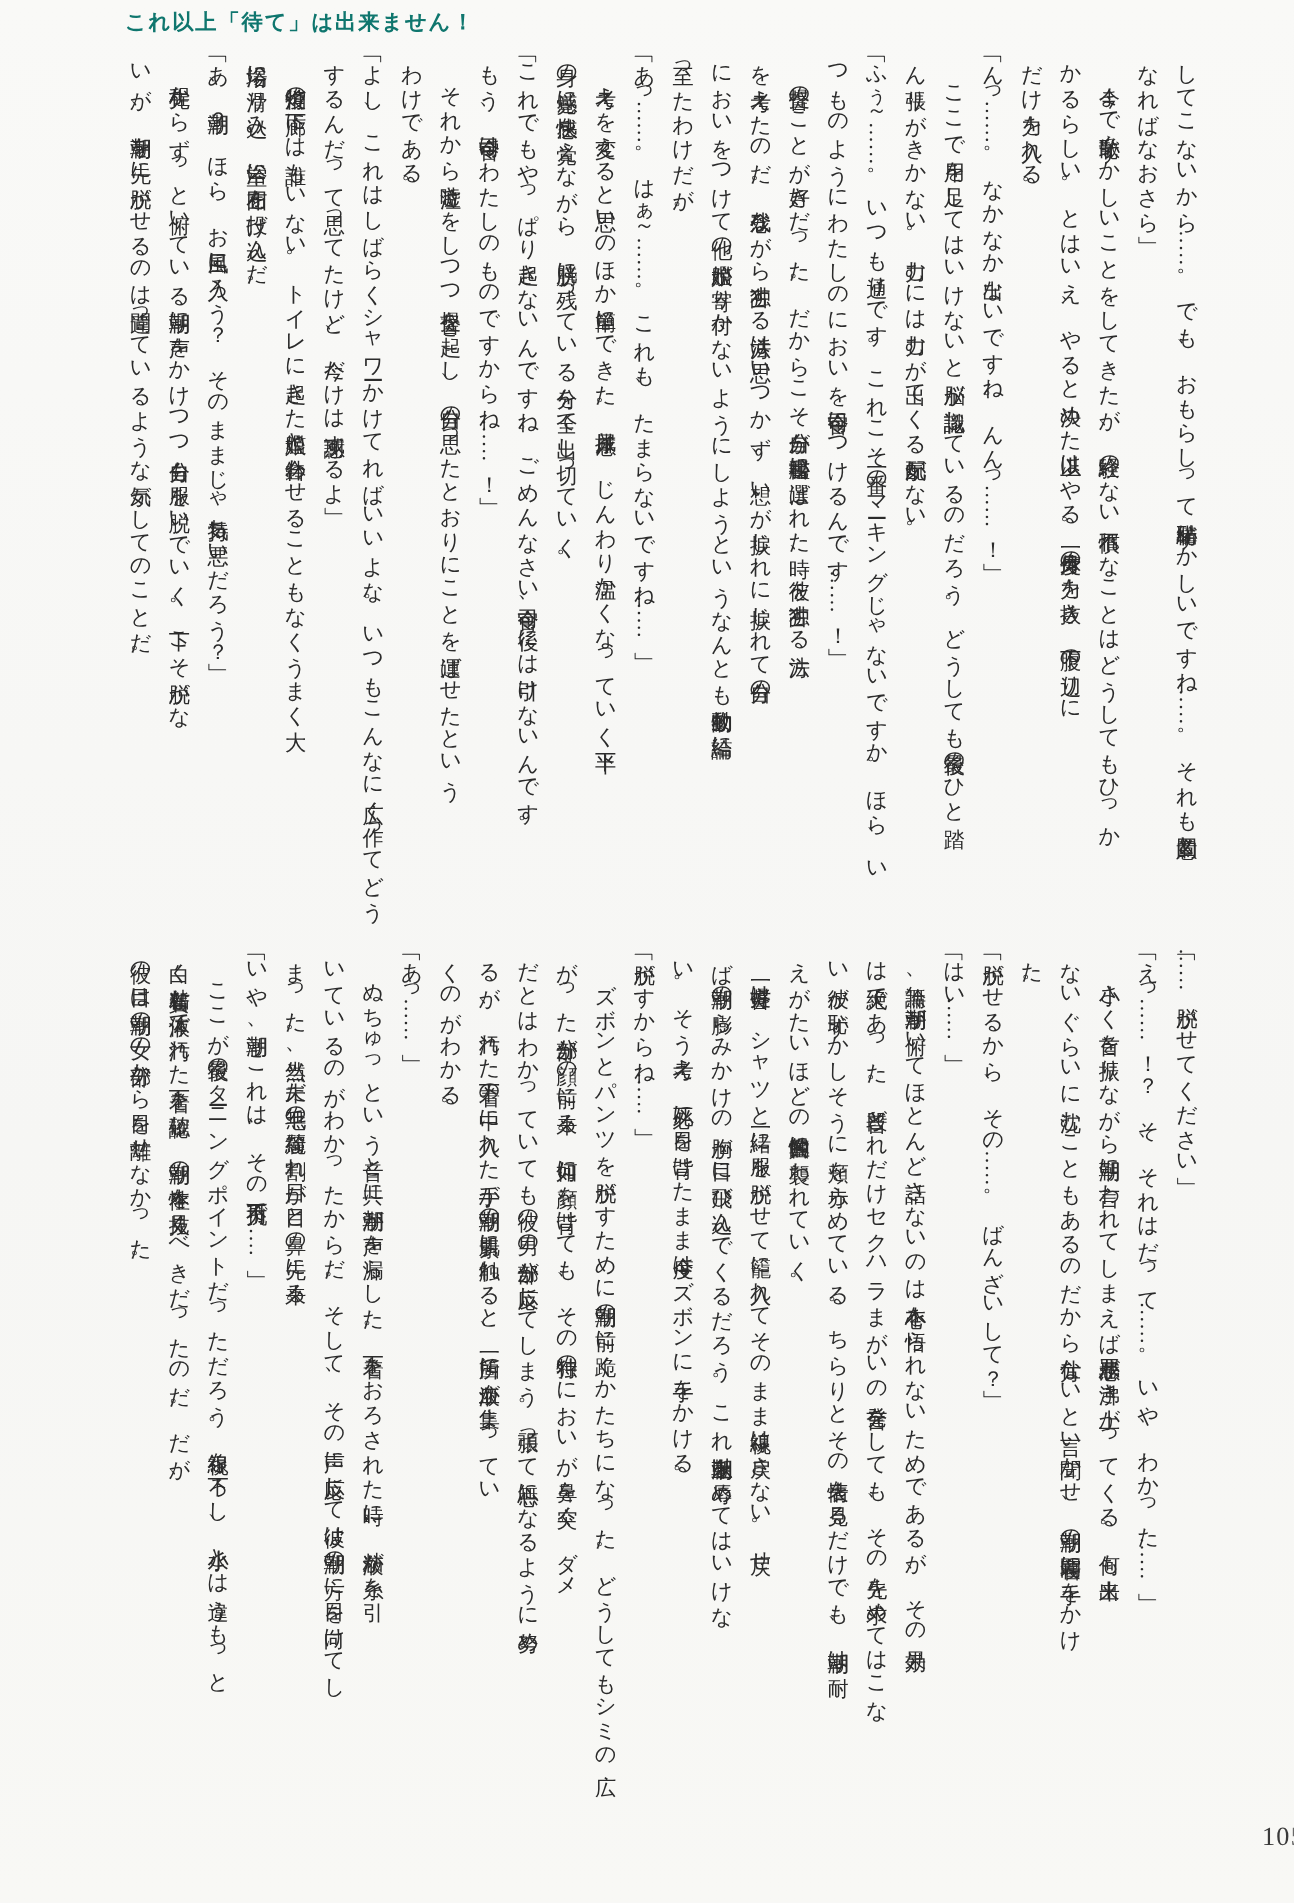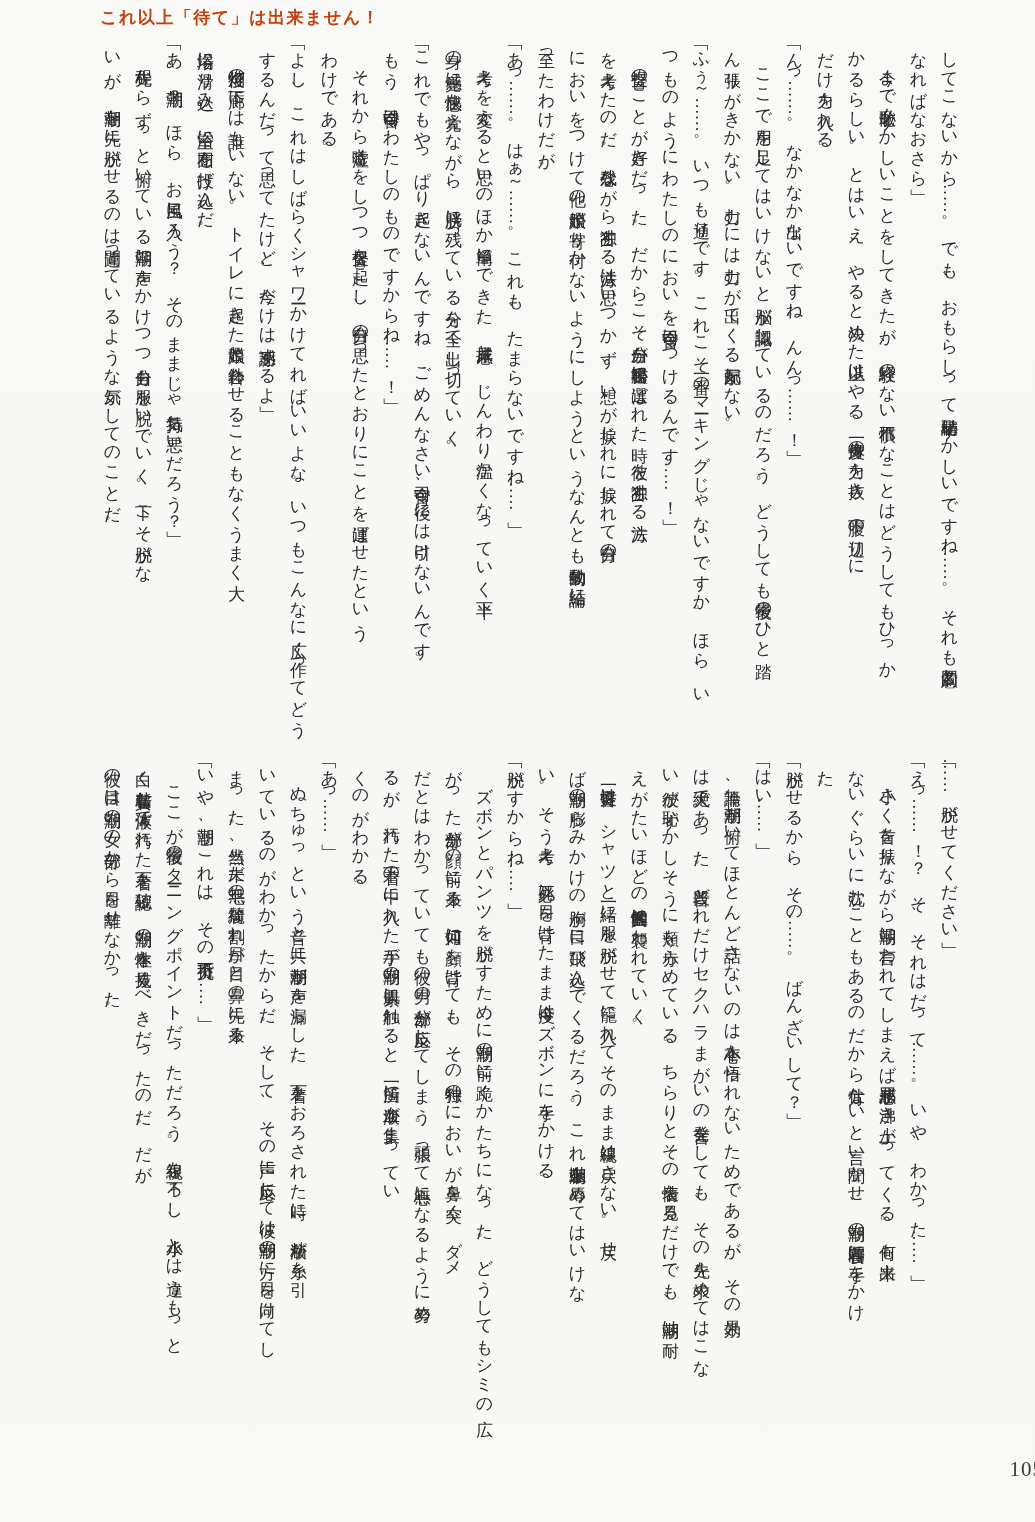--- a/index.html
+++ b/index.html
@@ -20,21 +20,21 @@
     background: linear-gradient(180deg, #f9f9f7 0%, #f6f6f4 60%, #f8f8f5 100%);
   }
   .page-header {
     position: absolute;
     top: 6px;
     left: 100px;
     font-family: Liberation Serif, serif;
     font-weight: bold;
     font-size: 17px;
     letter-spacing: 1.5px;
-    color: #c2410c;
+    color: #0f766e;
     white-space: nowrap;
   }
   .text-block {
     position: absolute;
     right: 70px;
     height: 704px;
     writing-mode: vertical-rl;
     text-orientation: mixed;
     color: #2b2b2b;
     font-size: 17px;

